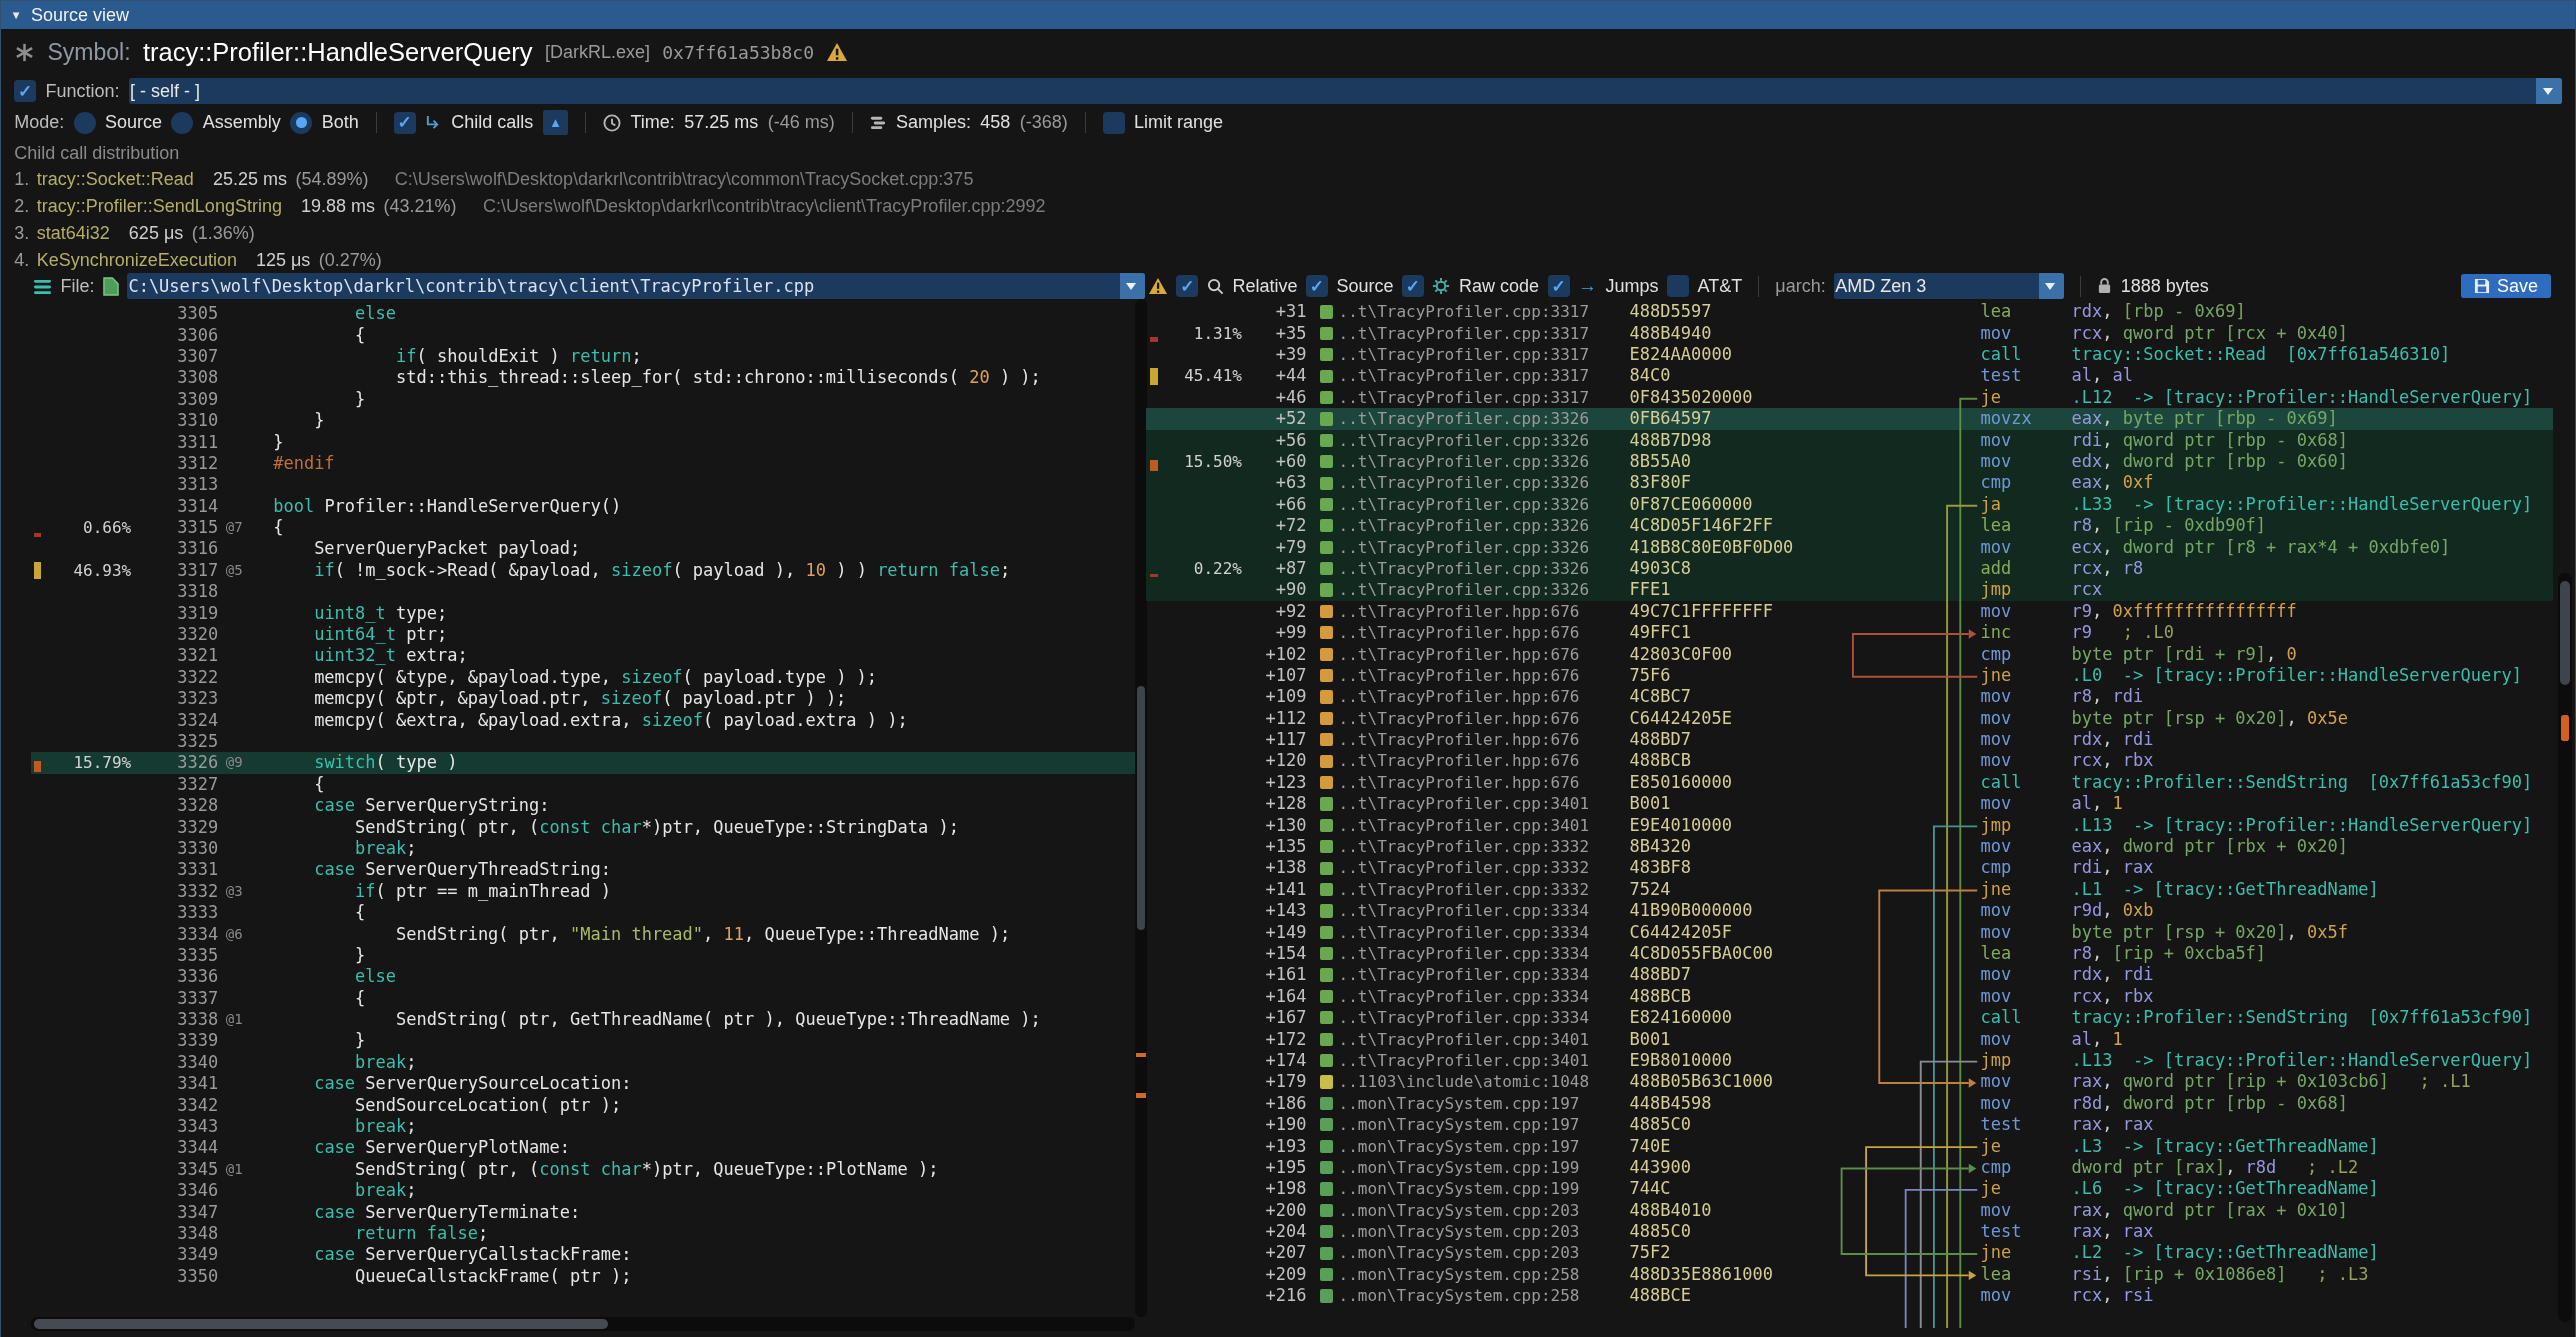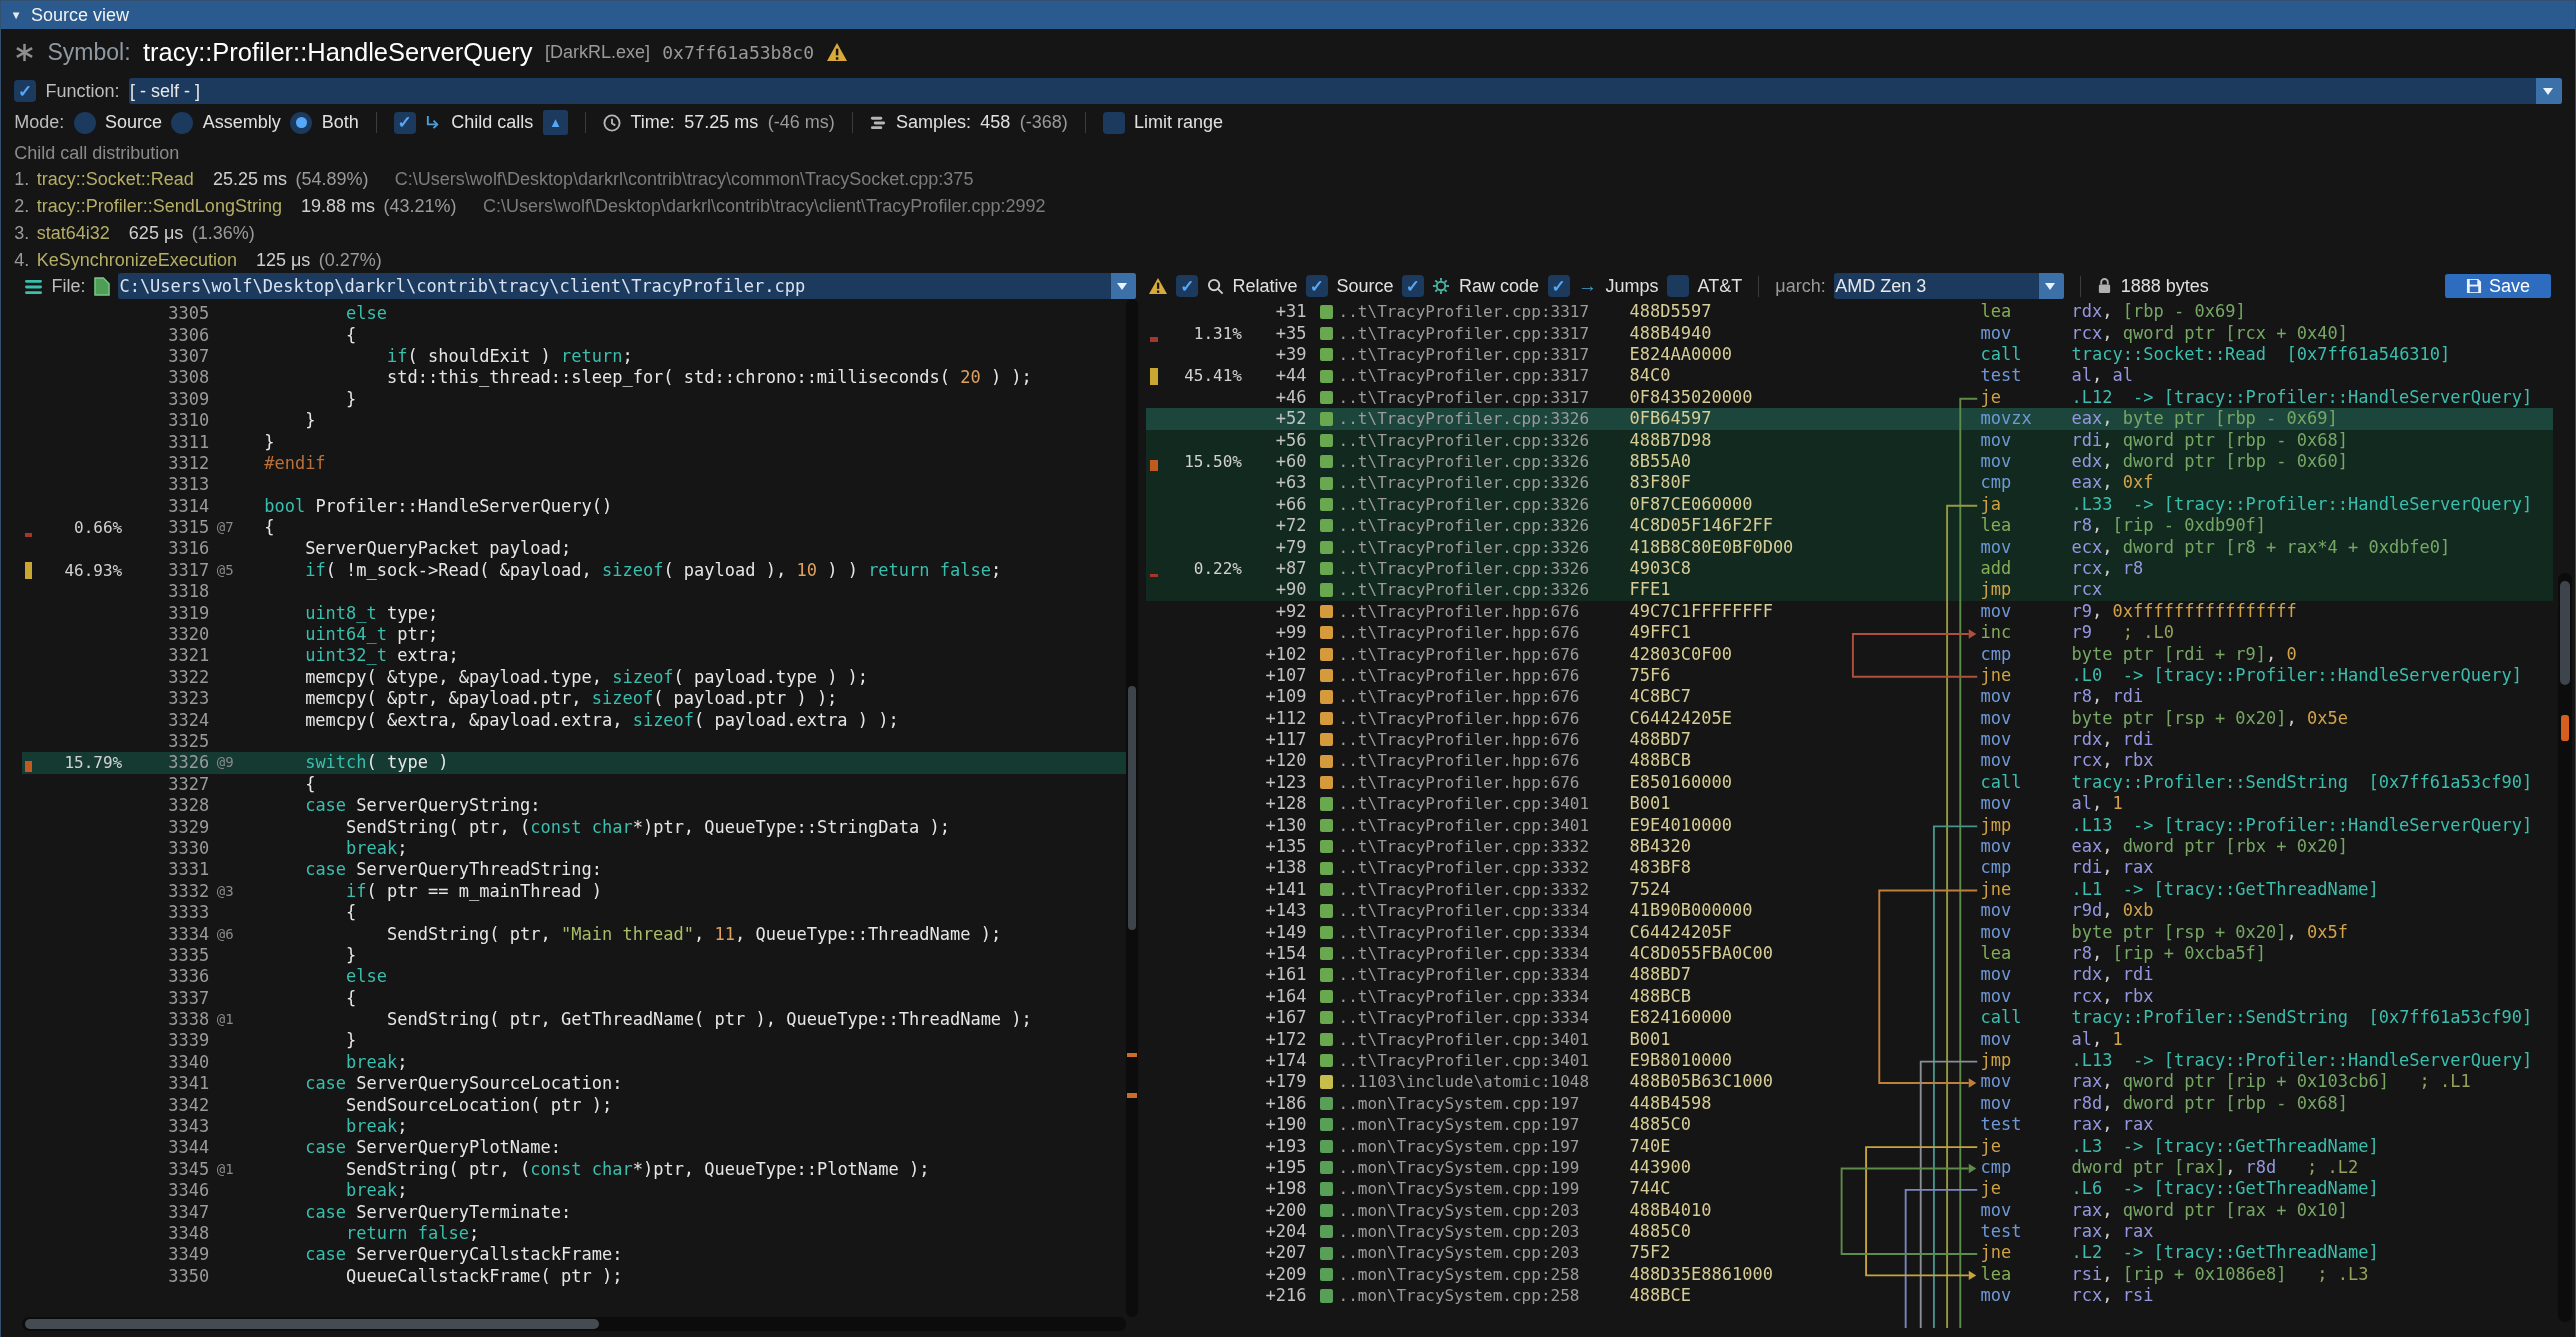--- a/index.html
+++ b/index.html
@@ -36,21 +36,21 @@
   .cc{height:134px;overflow:hidden;padding:1.9px 13.2px 0}
   .cc-header{font-size:18px;line-height:26.4px;color:#8a8a8a}
   .cc-row{font-size:18px;line-height:27px;white-space:nowrap}
   .cc-idx{color:#9a9a9a}
   .cc-name{color:#b5ae66;margin-left:7.6px}
   .cc-time{color:#cfcfcf;margin-left:19px}
   .cc-pct{color:#9a9a9a;margin-left:8.5px}
   .cc-path{color:#7c7c7c;margin-left:26.4px}
 
   .panes{position:absolute;left:0;right:0;top:272px;bottom:5.7px}
-  .srcpane{position:absolute;left:21px;top:0;width:1116px;bottom:0}
+  .srcpane{position:absolute;left:30px;top:0;width:1116px;bottom:0}
   .asmpane{position:absolute;left:1145px;top:0;width:1407px;bottom:0}
 
   .filebar,.asmbar{height:26.4px;display:flex;align-items:center;gap:8.5px;font-size:18px;color:#e0e0e0;padding:0 1.9px}
   .filebar .combo{flex:1;font-size:17px;color:#d8e2f2}
 
   .srcbody{position:absolute;left:0;right:12.3px;top:26.4px;bottom:14px;overflow:hidden;padding-top:3.8px}
   .srow{display:flex;align-items:center;height:21.4px;line-height:21.4px}
   .srow.sel{background:#153a31}
   .s-bar{width:13.2px;align-self:stretch;position:relative;flex:none}
   .s-bar i{position:absolute;left:2.8px;bottom:1.9px;width:7.6px;display:block}
@@ -72,21 +72,21 @@
   .a-icon i{width:13.2px;height:13.2px;border-radius:1.9px;display:block}
   .a-loc{width:291px;font-size:16px;color:#9b9b9b;overflow:hidden;flex:none}
   .a-bytes{width:189px;color:#d6cc96;overflow:hidden;flex:none}
   .a-jmp{width:162px;flex:none}
   .a-mn{width:91px;flex:none}
   .a-ops{flex:1;overflow:hidden}
   .m-b{color:#6e99d9}.m-g{color:#84ad57}.m-t{color:#3abfae}.m-j{color:#cfa243}
   .o-r{color:#9597e0}.o-m{color:#76a765}.o-i{color:#d2a348}.o-l{color:#3abfae}.o-c{color:#94a25a}.o-w{color:#cfcfcf}
   #jumpsvg{position:absolute;left:673px;top:1.9px;pointer-events:none}
 
-  .btn-save{display:inline-flex;align-items:center;gap:6.6px;height:24.6px;padding:0 21px;background:#2e6cc0;border-radius:2.8px;color:#fff;font-size:18px}
+  .btn-save{display:inline-flex;align-items:center;gap:6.6px;height:24.6px;padding:0 13px;background:#2e6cc0;border-radius:2.8px;color:#fff;font-size:18px}
 
   .vscroll{position:absolute;right:0;top:26.4px;bottom:14px;width:12.3px;background:#0c0c0c;border-radius:5.7px}
   .vscroll .handle{position:absolute;left:1.9px;right:1.9px;top:38%;height:24%;background:#3e444b;border-radius:4.7px}
   .vscroll .tick{position:absolute;left:0.9px;right:0.9px;height:4.7px;background:#cf6a28}
   .hscroll{position:absolute;left:0;right:12.3px;bottom:0;height:14px;background:#0c0c0c;border-radius:6.6px}
   .hscroll .handle{position:absolute;top:1.9px;bottom:1.9px;left:2.8px;width:52%;background:#454b52;border-radius:5.7px}
   .winscroll{position:absolute;right:2.8px;top:300px;bottom:9.4px;width:14px;background:#0c0c0c;border-radius:6.6px}
   .winscroll .handle{position:absolute;left:1.9px;right:1.9px;top:7.6px;height:104px;background:#3e444b;border-radius:5.7px}
   .winscroll .tick{position:absolute;left:2.8px;right:2.8px;top:142px;height:26.4px;background:#d45f1e;border-radius:2.8px}
 

